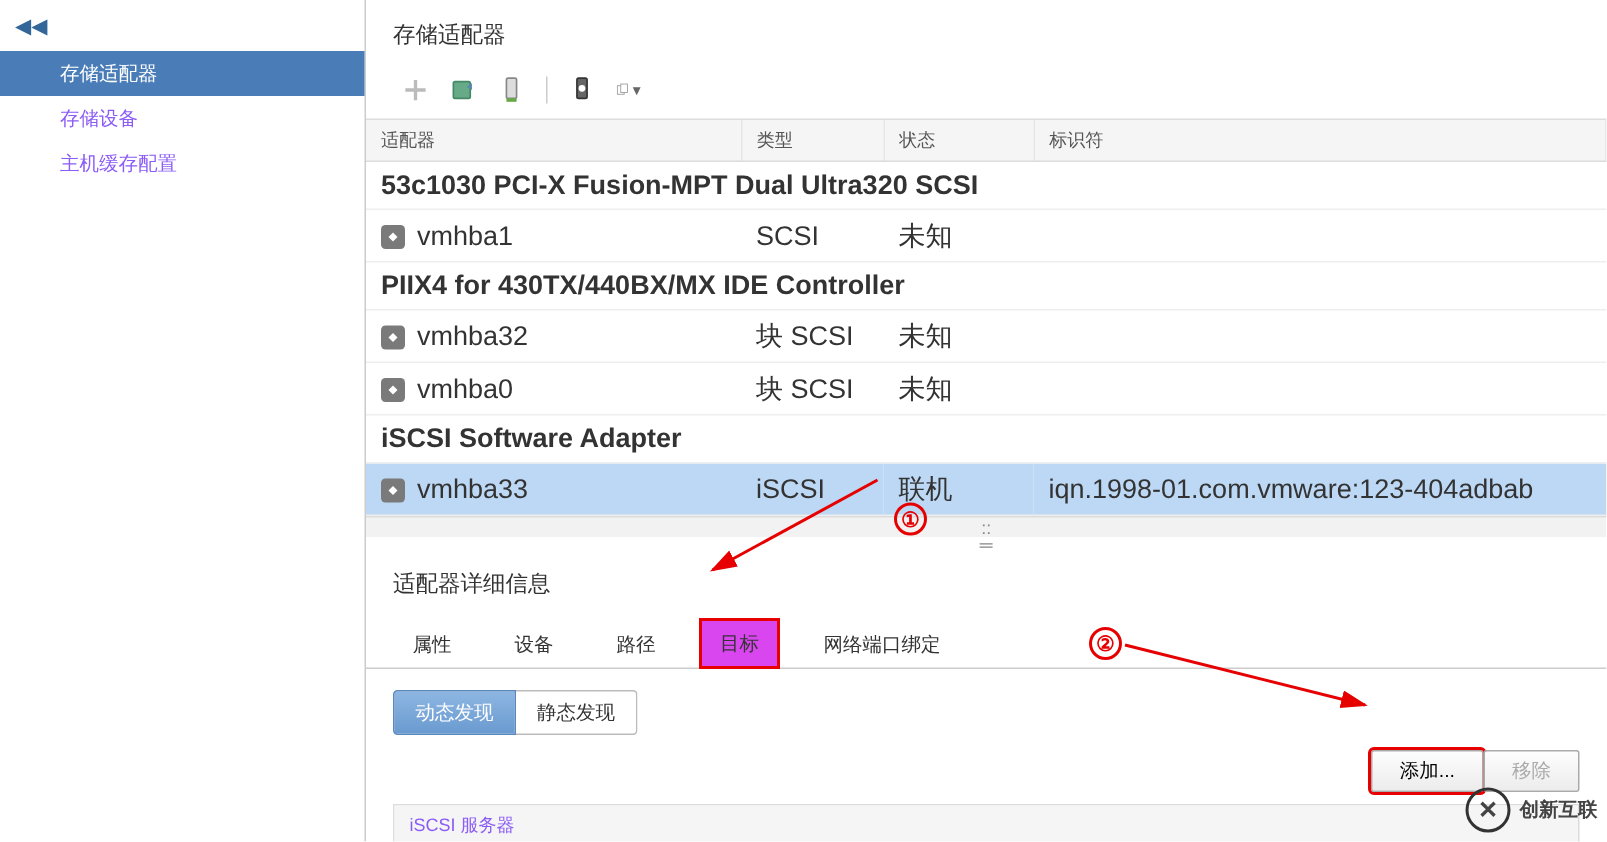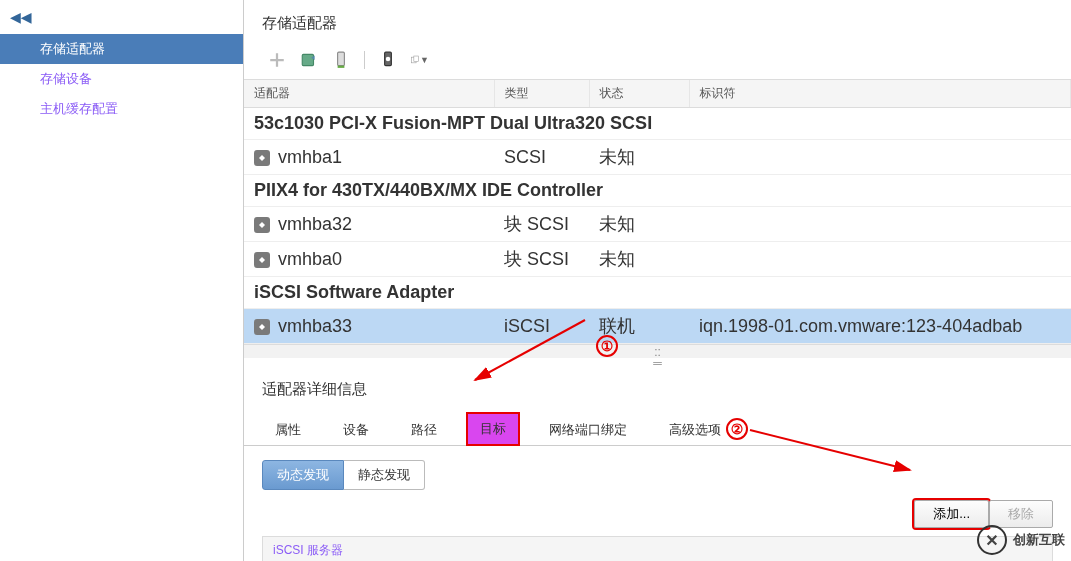--- a/index.html
+++ b/index.html
@@ -187,21 +187,20 @@
     <div class="splitter">═</div>
 
     <div class="detail-title">适配器详细信息</div>
 
     <div class="tabs">
       <div class="tab">属性</div>
       <div class="tab">设备</div>
       <div class="tab">路径</div>
       <div class="tab active">目标</div>
       <div class="tab">网络端口绑定</div>
-      <div class="tab">高级选项</div>
     </div>
 
     <div class="subtabs">
       <div class="subtab active">动态发现</div>
       <div class="subtab">静态发现</div>
     </div>
 
     <div class="action-row">
       <button class="btn highlight">添加...</button>
       <button class="btn disabled">移除</button>

